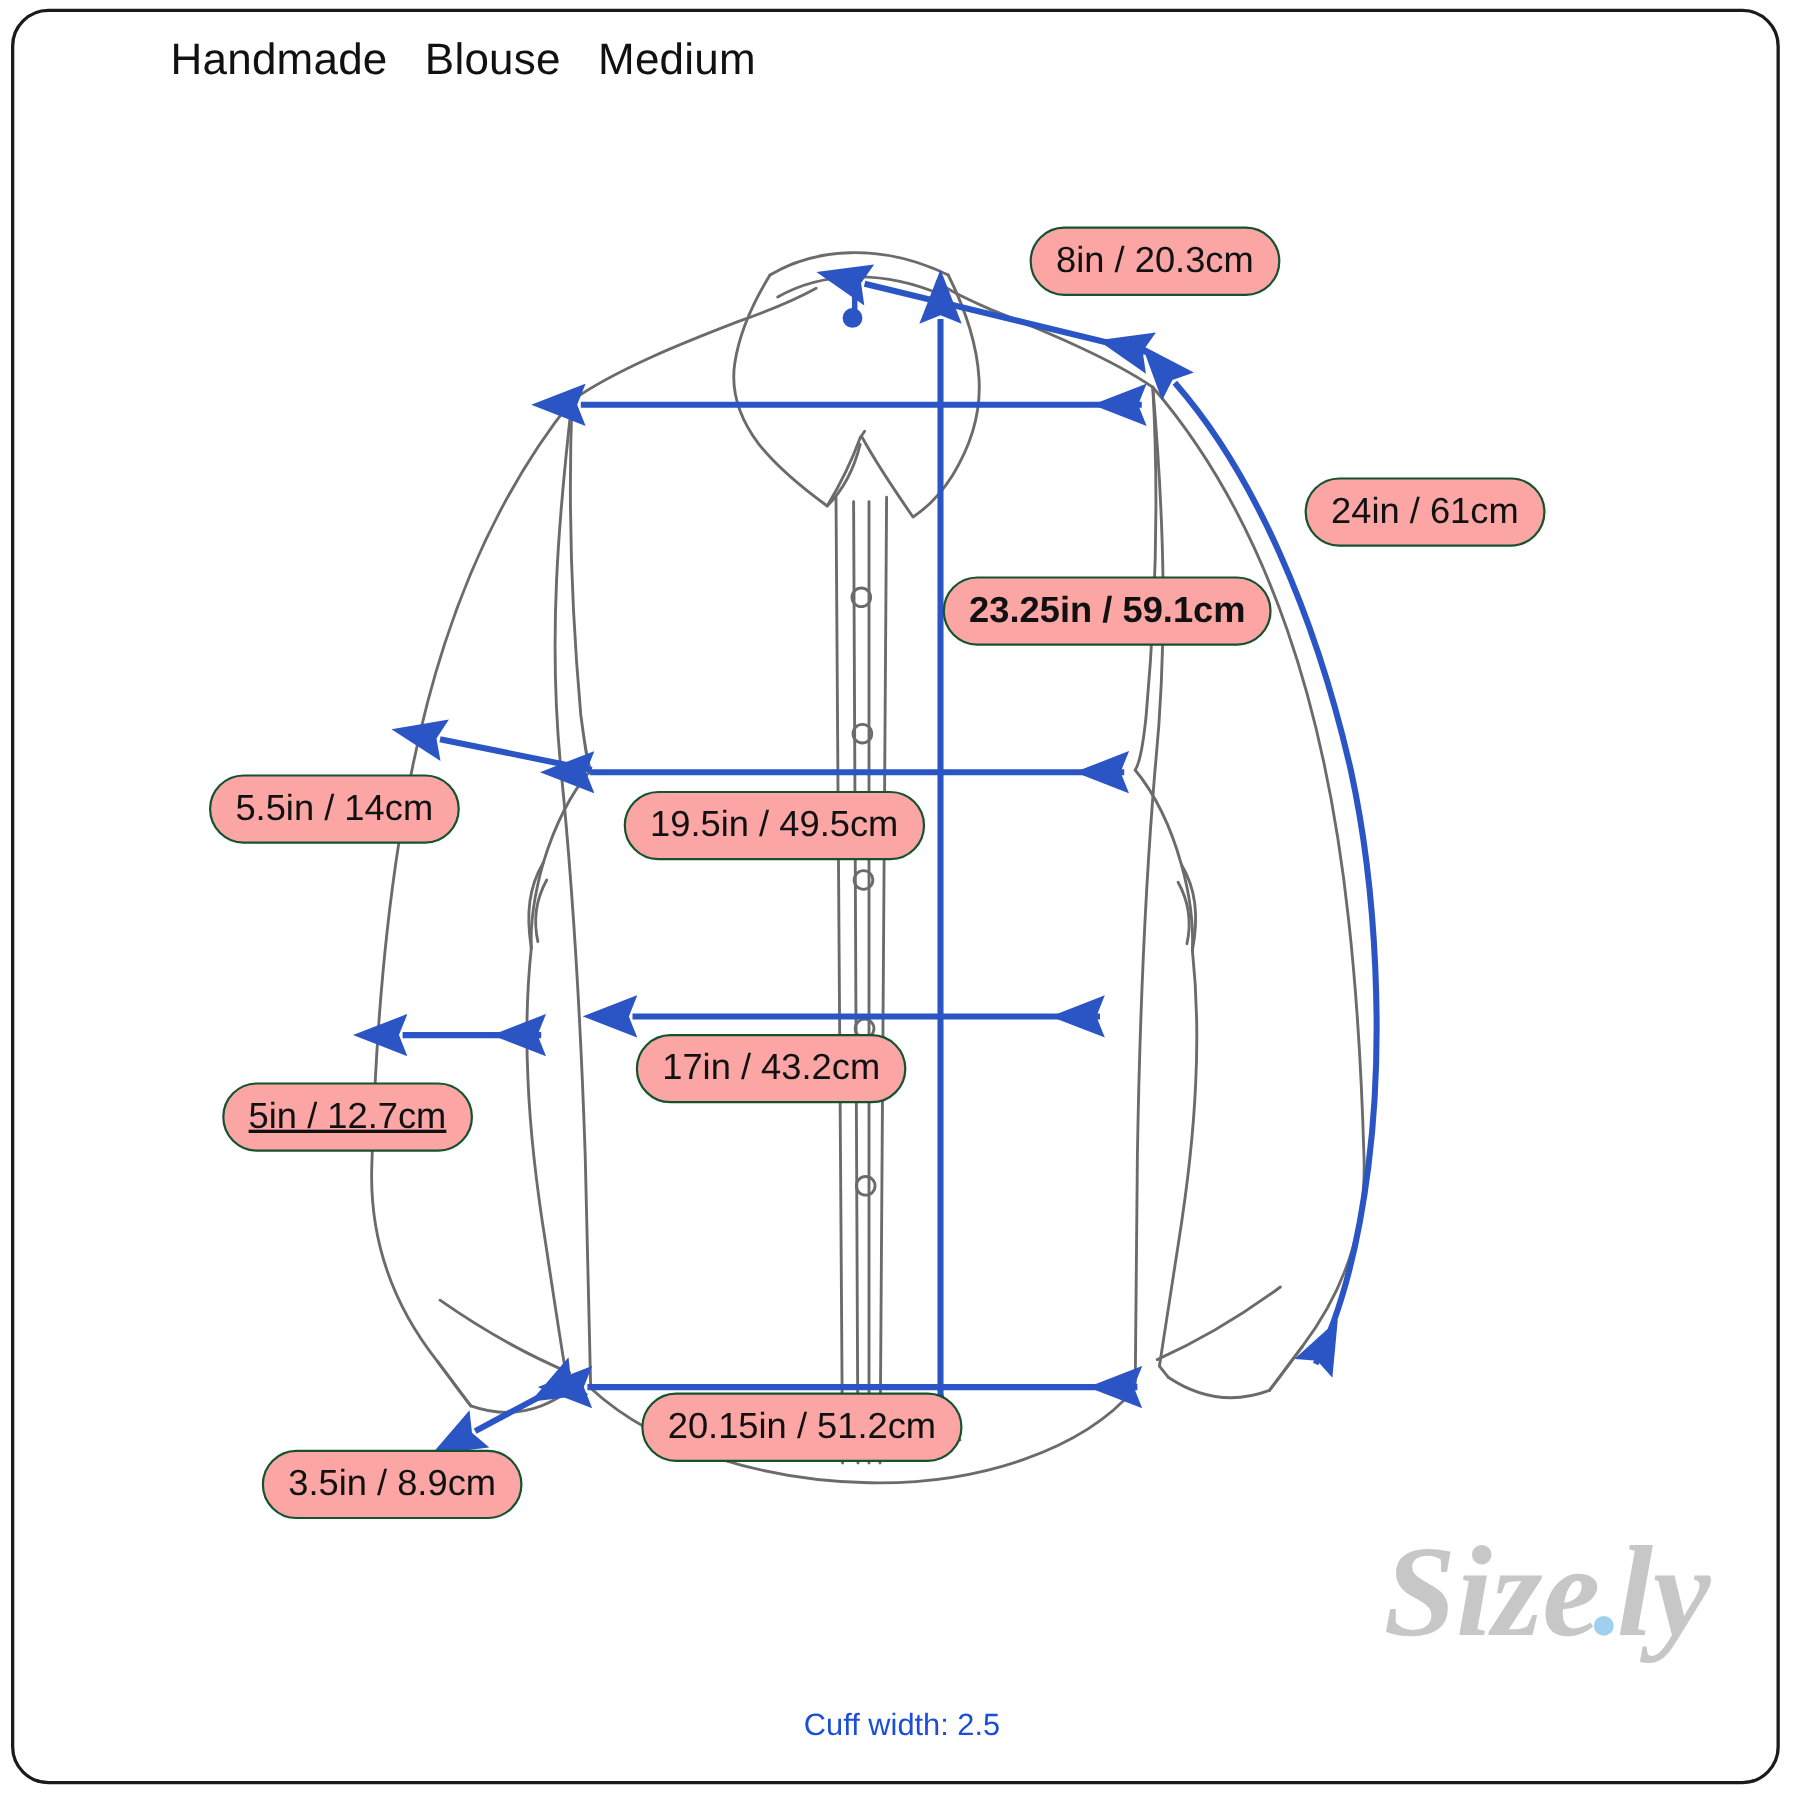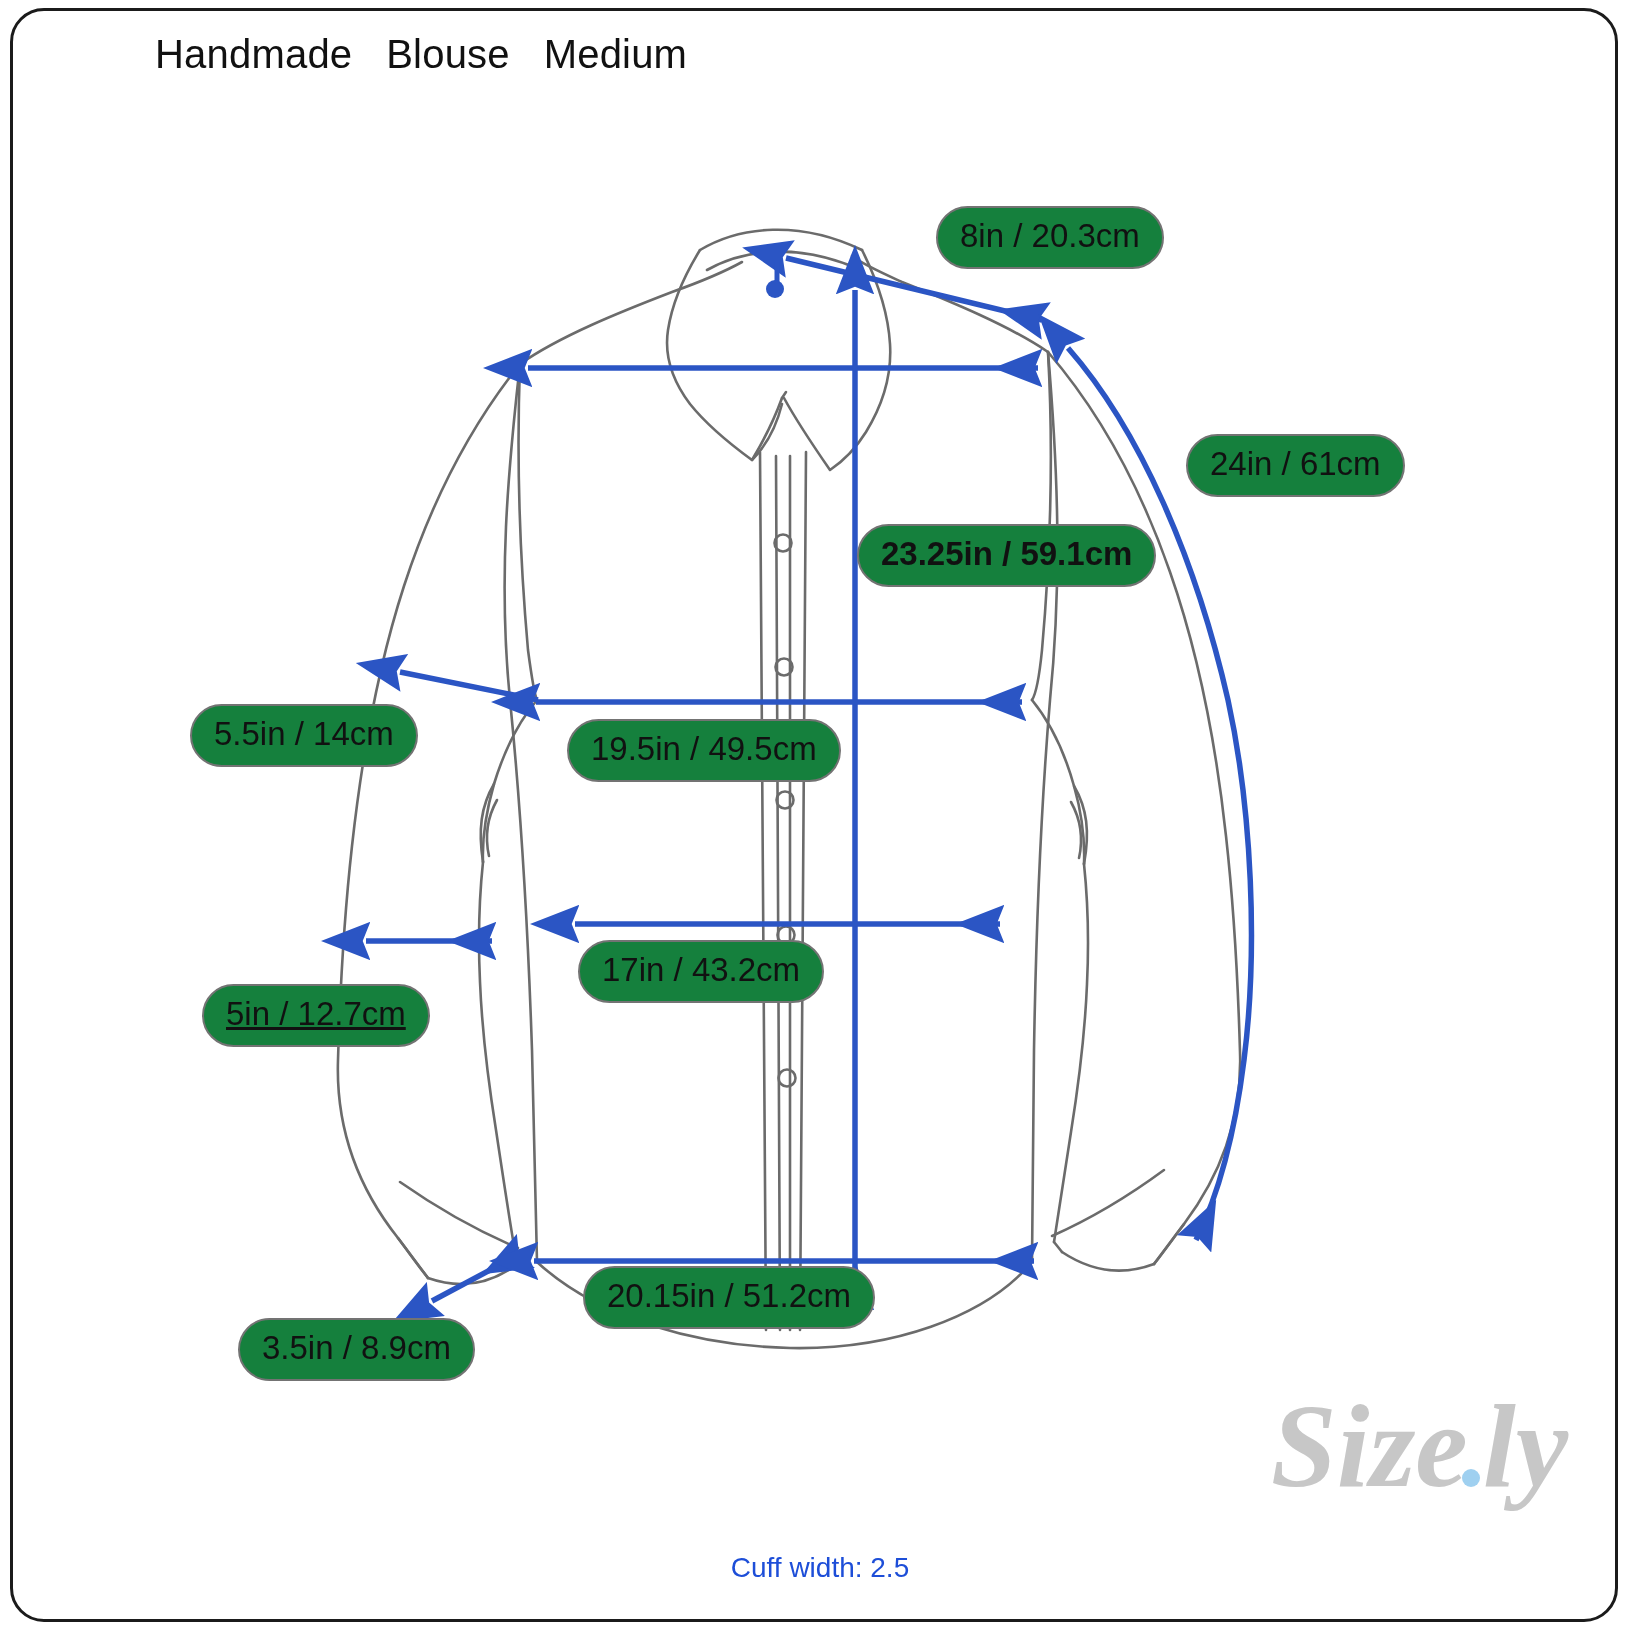--- a/index.html
+++ b/index.html
@@ -39,22 +39,22 @@
   }
   #svg-layer {
     position: absolute;
     left: 0;
     top: 0;
     width: 1640px;
     height: 1640px;
   }
   .pill {
     position: absolute;
-    background: #15803d;
-    border: 2px solid #737373;
+    background: #fca5a5;
+    border: 2px solid #14532d;
     border-radius: 40px;
     font-size: 33px;
     color: #111111;
     padding: 9px 22px 11px 22px;
     white-space: nowrap;
     box-sizing: border-box;
     line-height: 1.18;
   }
   #footer-note {
     position: absolute;
@@ -65,21 +65,20 @@
     font-size: 28px;
     color: #1d4ed8;
   }
   #logo {
     position: absolute;
     left: 1258px;
     top: 1382px;
     width: 330px;
     height: 160px;
     color: #c7c7c7;
-    margin-left: 13px;
   }
   #logo svg { display:block; }
 </style>
 </head>
 <body>
 
 <div id="page">
 
   <div id="frame"></div>
 

